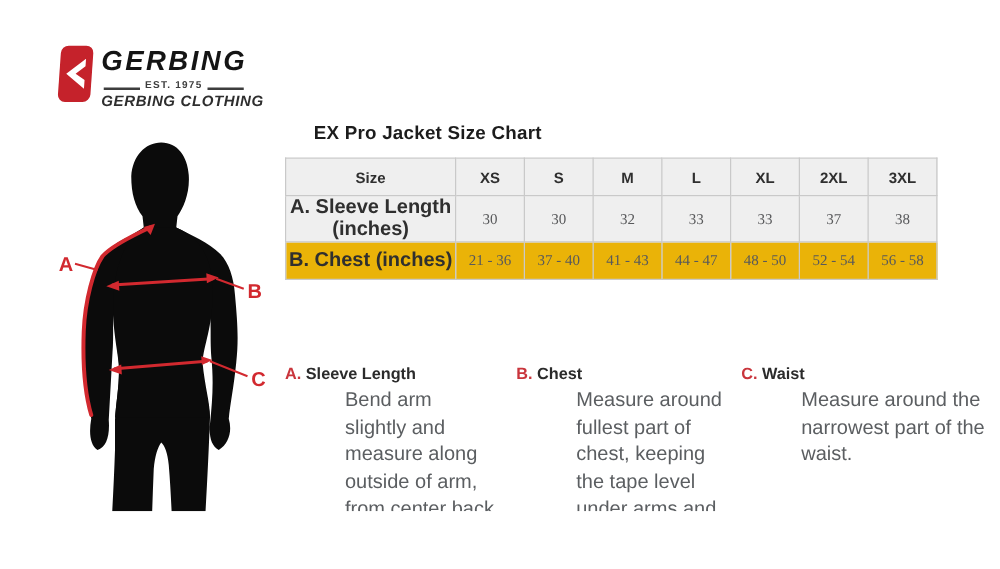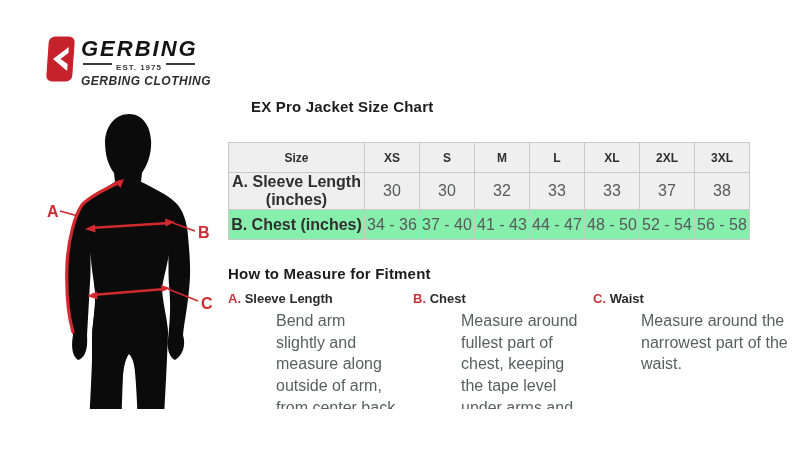--- a/index.html
+++ b/index.html
@@ -17,21 +17,21 @@
   }
 
   
   .logo{position:absolute;left:47px;top:36px;display:flex;align-items:flex-start;gap:7px;}
   .badge{width:27px;height:46px;transform:skewX(-4deg);}
   .logo-text{display:flex;flex-direction:column;width:152px;margin-top:2px;}
   .brand{
     font-size:22px;font-weight:bold;font-style:italic;letter-spacing:2px;
     color:#141414;line-height:1;white-space:nowrap;
   }
-  .est-row{display:flex;align-items:flex-start;gap:4px;width:112px;margin:3px 0 2px 2px;}
+  .est-row{display:flex;align-items:flex-end;gap:4px;width:112px;margin:3px 0 2px 2px;}
   .est-row .rule{flex:1;height:2px;background:#3d3d3d;}
   .est-text{font-size:8px;font-weight:bold;letter-spacing:1px;color:#3d3d3d;white-space:nowrap;}
   .tagline{
     font-size:12px;font-weight:bold;font-style:italic;letter-spacing:0.5px;
     color:#2e2e2e;white-space:nowrap;
   }
 
   
   .figure-svg{position:absolute;left:35px;top:110px;width:190px;height:345px;}
   .silhouette{fill:#0b0b0b;}
@@ -41,31 +41,31 @@
   .fig-label{fill:var(--line-red);font-family:"Liberation Sans",sans-serif;font-weight:bold;font-size:16px;}
 
   
   .section-title{position:absolute;font-size:15px;font-weight:bold;color:#1c1c1c;letter-spacing:0.2px;}
   .chart-title{left:228px;top:98px;margin-left:23px;}
   .measure-title{left:228px;top:265px;}
 
   
   .size-table{
     position:absolute;left:228px;top:126px;width:521px;
-    border-collapse:collapse;table-layout:fixed;margin-top:16px;
+    border-collapse:collapse;table-layout:fixed;
   }
   .size-table td,.size-table th{
     border:1px solid var(--border-gray);height:30px;
     text-align:center;vertical-align:middle;padding:0 2px;
   }
   .size-table th{background:var(--table-gray);font-size:12px;font-weight:bold;color:#2f2f2f;}
   .tr-gray{background:var(--table-gray);}
-  .tr-white{background:#86efac;}
+  .tr-white{background:#eab308;}
   .row-label{font-size:16px;font-weight:bold;color:#2f2f2f;}
-  .val{font-size:16px;color:#58595b;font-weight:normal;}
+  .val{font-size:12px;color:#58595b;font-weight:normal;font-family:Liberation Serif, serif;}
 
   
   .measure-item{position:absolute;top:292px;}
   .mi-a{left:228px;width:170px;}
   .mi-b{left:413px;width:172px;}
   .mi-c{left:593px;width:200px;}
   .measure-heading{font-size:13px;font-weight:bold;color:#2b2b2b;line-height:1.1;}
   .measure-heading .letter{color:var(--accent-red);}
   .measure-desc{margin-top:4px;font-size:16px;color:#5b5e61;line-height:1.35;margin-left:48px;}
 </style>
@@ -189,32 +189,31 @@
         <td class="val">30</td>
         <td class="val">30</td>
         <td class="val">32</td>
         <td class="val">33</td>
         <td class="val">33</td>
         <td class="val">37</td>
         <td class="val">38</td>
       </tr>
       <tr class="tr-white">
         <td class="row-label">B. Chest (inches)</td>
-        <td class="val">34 - 36</td>
+        <td class="val">21 - 36</td>
         <td class="val">37 - 40</td>
         <td class="val">41 - 43</td>
         <td class="val">44 - 47</td>
         <td class="val">48 - 50</td>
         <td class="val">52 - 54</td>
         <td class="val">56 - 58</td>
       </tr>
     </tbody>
   </table>
 
-  <div class="section-title measure-title">How to Measure for Fitment</div>
 
   <div class="measure-item mi-a">
     <div class="measure-heading">
       <span class="letter">A.</span>
       <span>Sleeve Length</span>
     </div>
     <div class="measure-desc">Bend arm slightly and measure along outside of arm, from center back of neck, to tip of shoulder, down to wrist.</div>
   </div>
 
   <div class="measure-item mi-b">

